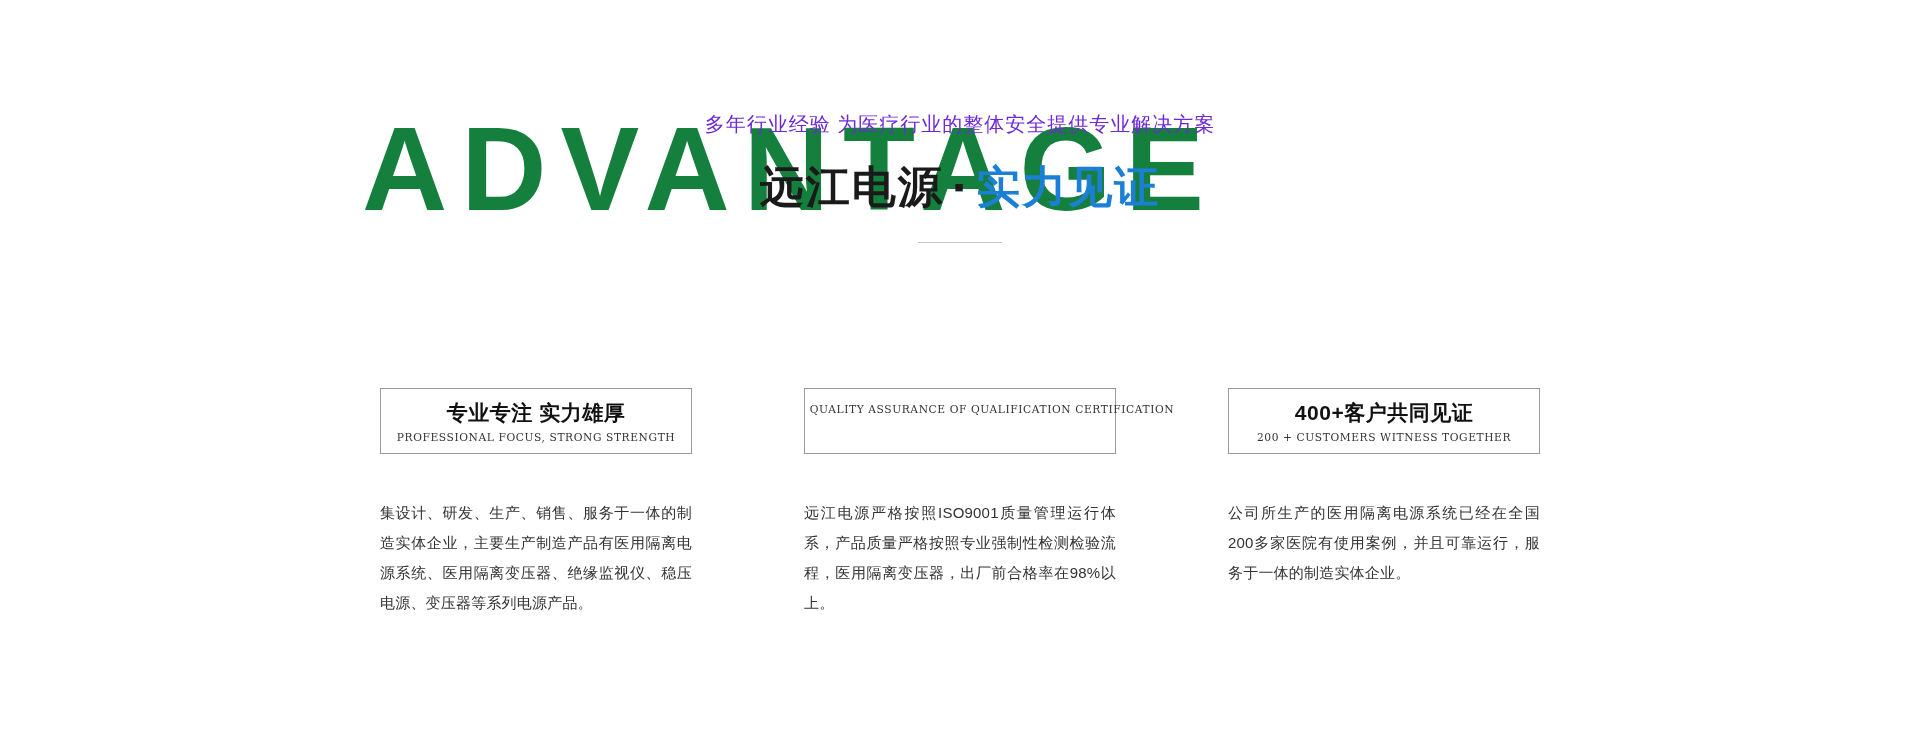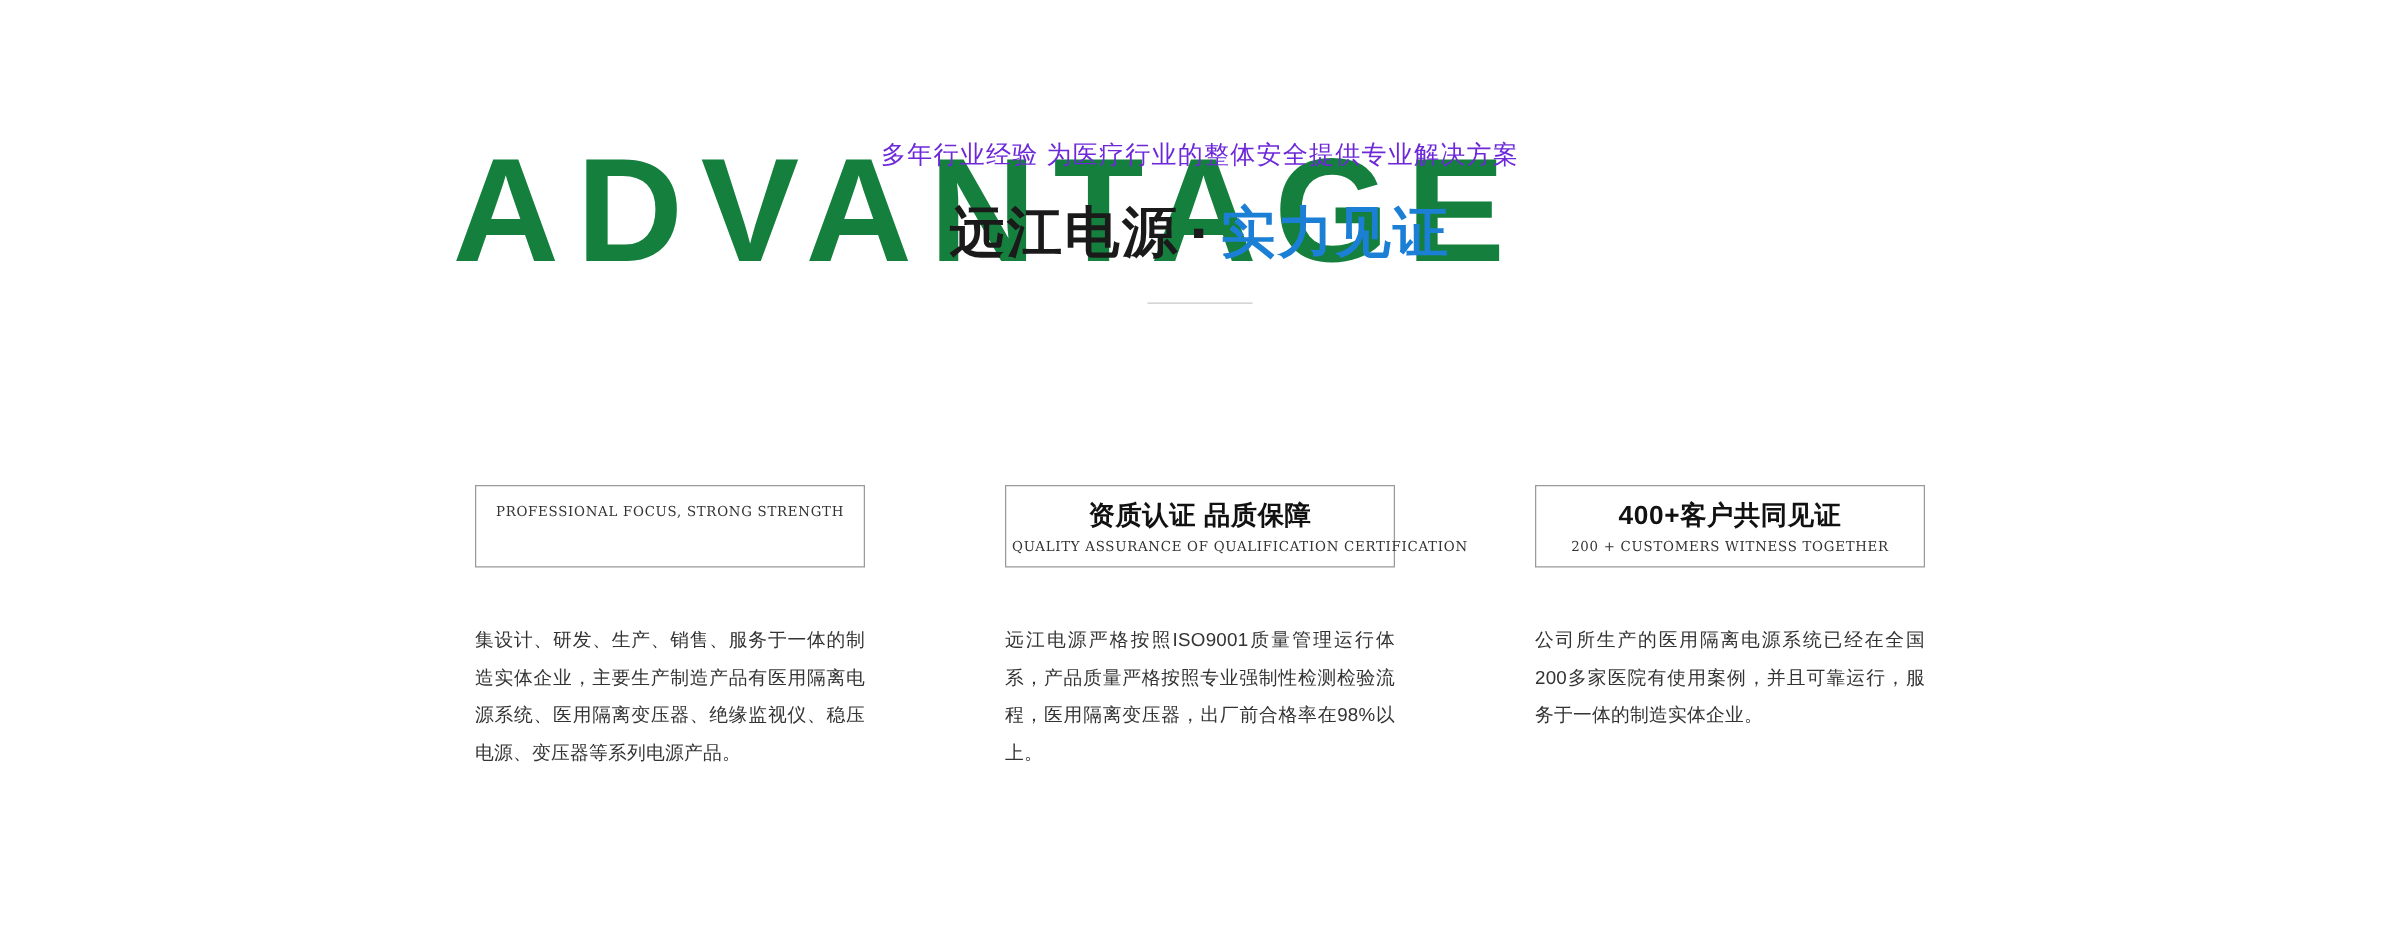--- a/index.html
+++ b/index.html
@@ -133,28 +133,28 @@
     <div class="maintitle">
       <span>远江电源</span><span class="sep">▪</span><span class="accent">实力见证</span>
     </div>
     <div class="rule"></div>
   </div>
 
   <div class="cols">
 
     <div class="col">
       <div class="card">
+        <div class="card-title">专业专注 实力雄厚</div>
         <div class="card-sub">PROFESSIONAL FOCUS, STRONG STRENGTH</div>
       </div>
       <div class="col-body">集设计、研发、生产、销售、服务于一体的制造实体企业，主要生产制造产品有医用隔离电源系统、医用隔离变压器、绝缘监视仪、稳压电源、变压器等系列电源产品。</div>
     </div>
 
     <div class="col">
       <div class="card">
-        <div class="card-title">资质认证 品质保障</div>
         <div class="card-sub">QUALITY ASSURANCE OF QUALIFICATION CERTIFICATION</div>
       </div>
       <div class="col-body">远江电源严格按照ISO9001质量管理运行体系，产品质量严格按照专业强制性检测检验流程，医用隔离变压器，出厂前合格率在98%以上。</div>
     </div>
 
     <div class="col">
       <div class="card">
         <div class="card-title">400+客户共同见证</div>
         <div class="card-sub">200 + CUSTOMERS WITNESS TOGETHER</div>
       </div>

